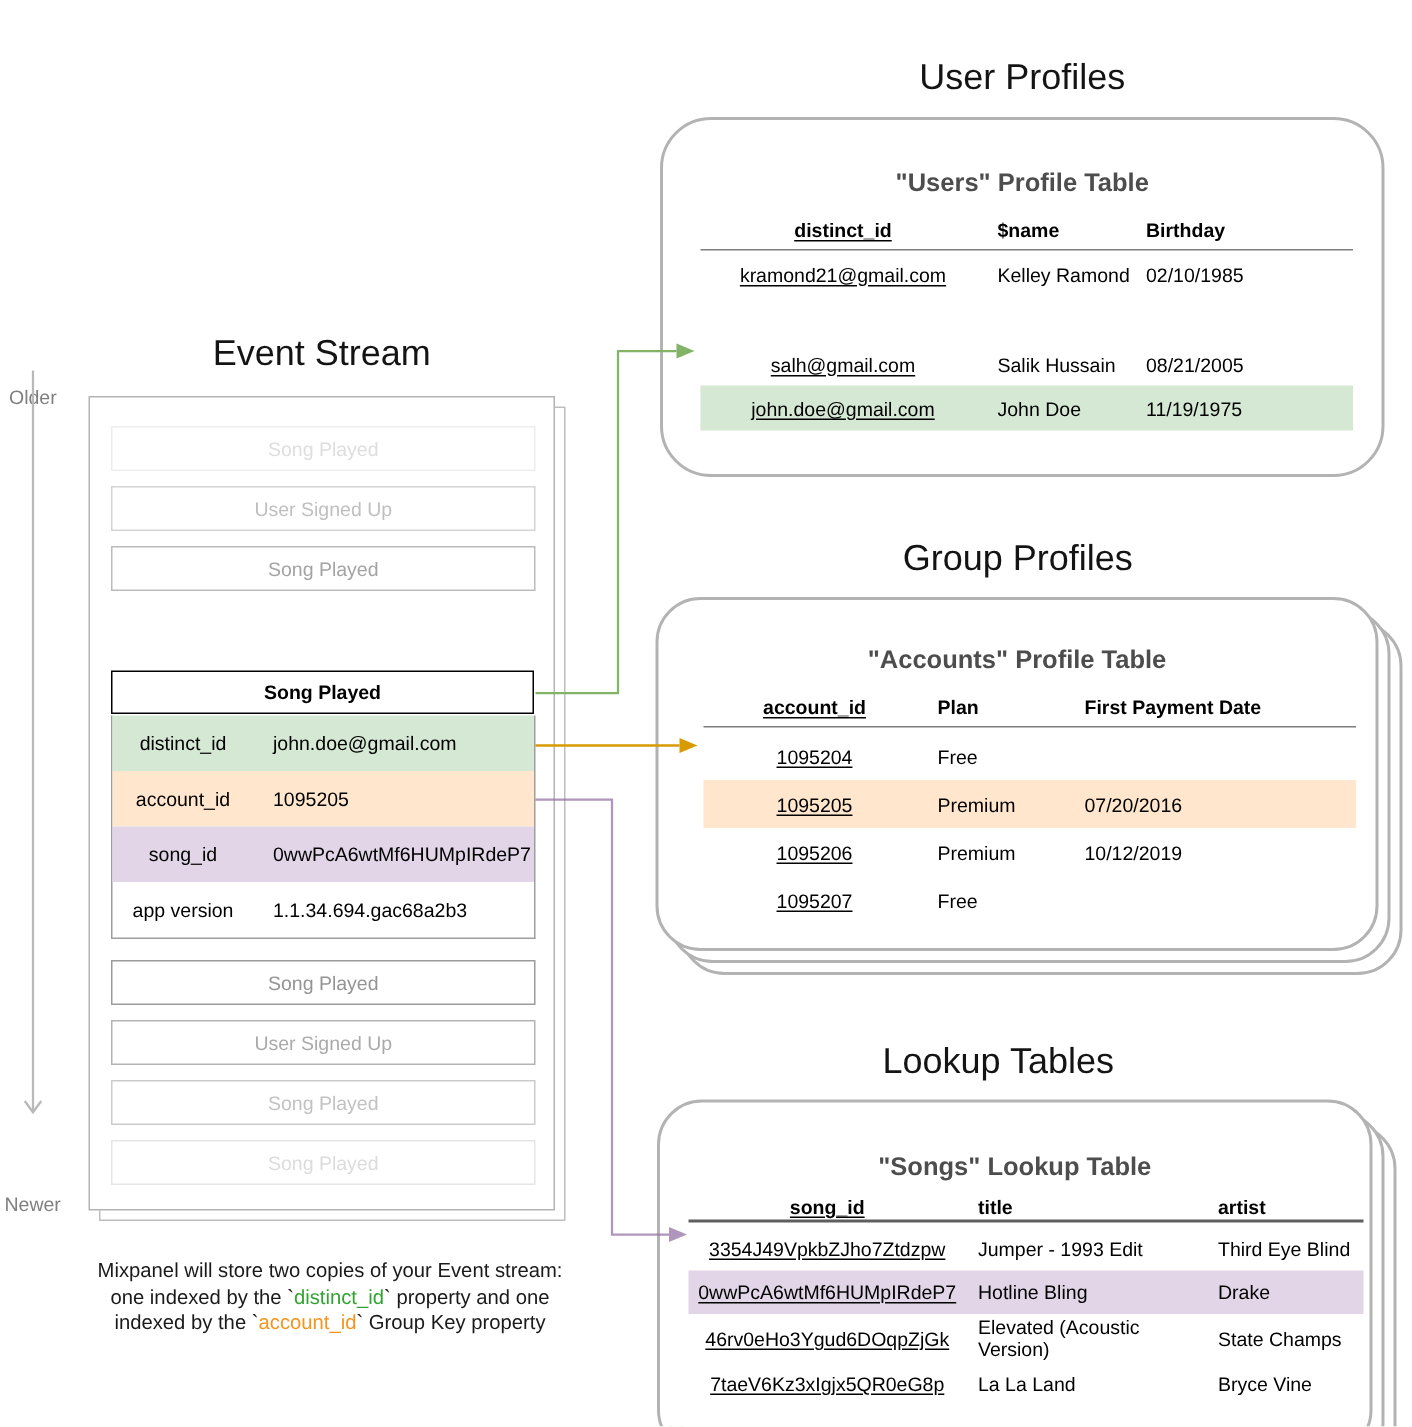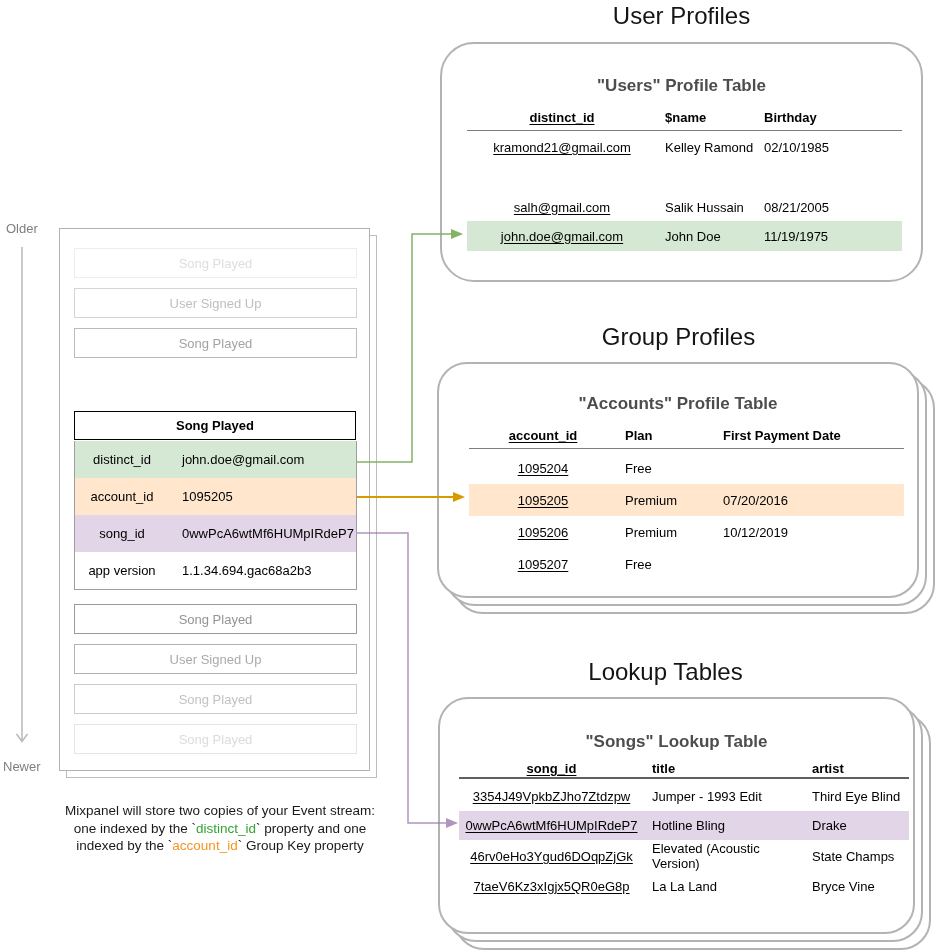--- a/index.html
+++ b/index.html
@@ -1,18 +1,18 @@
 <!DOCTYPE html>
 <html><head>
 <meta charset="utf-8">
 <style>
   html,body{margin:0;padding:0;background:#fff;}
   #canvas{position:relative;width:941px;height:951px;background:#fff;overflow:hidden;
           font-family:"Liberation Sans","DejaVu Sans",sans-serif;color:#000;}
-  .abs{position:absolute;}
+  .abs{position:absolute;margin-top:36px;}
   .section-title{font-size:24px;color:#141414;text-align:center;white-space:nowrap;}
   .side-label{font-size:13px;color:#7f7f7f;}
 
   
   .stream-shadow{left:66px;top:235px;width:309px;height:541px;border:1.5px solid #bdbdbd;background:#fff;}
   .stream-box{left:59px;top:228px;width:309px;height:541px;border:1.5px solid #b3b3b3;background:#fff;}
   .event{left:74px;width:281px;height:28px;border:1px solid #ccc;display:flex;align-items:center;
          justify-content:center;font-size:13px;background:#fff;}
   .e1{border-color:#ededed;color:#dedede;}
   .e2{border-color:#d4d4d4;color:#bfbfbf;}
@@ -61,20 +61,21 @@
   .s-c2{width:160px;padding-left:8px;box-sizing:border-box;}
   .s-c3{flex:1;padding-left:8px;}
 
   svg.overlay{position:absolute;left:0;top:0;width:941px;height:951px;pointer-events:none;}
 </style>
 </head>
 <body>
 
 <div id="canvas">
 
+  <div class="abs section-title" style="left:59px;top:186px;width:311px;">Event Stream</div>
 
   <div class="abs side-label" style="left:6px;top:221px;">Older</div>
   <div class="abs side-label" style="left:3px;top:759px;">Newer</div>
 
   <div class="abs stream-shadow"></div>
   <div class="abs stream-box"></div>
 
   <div class="abs event e1" style="top:248px;">
     <span>Song Played</span>
     </div>

